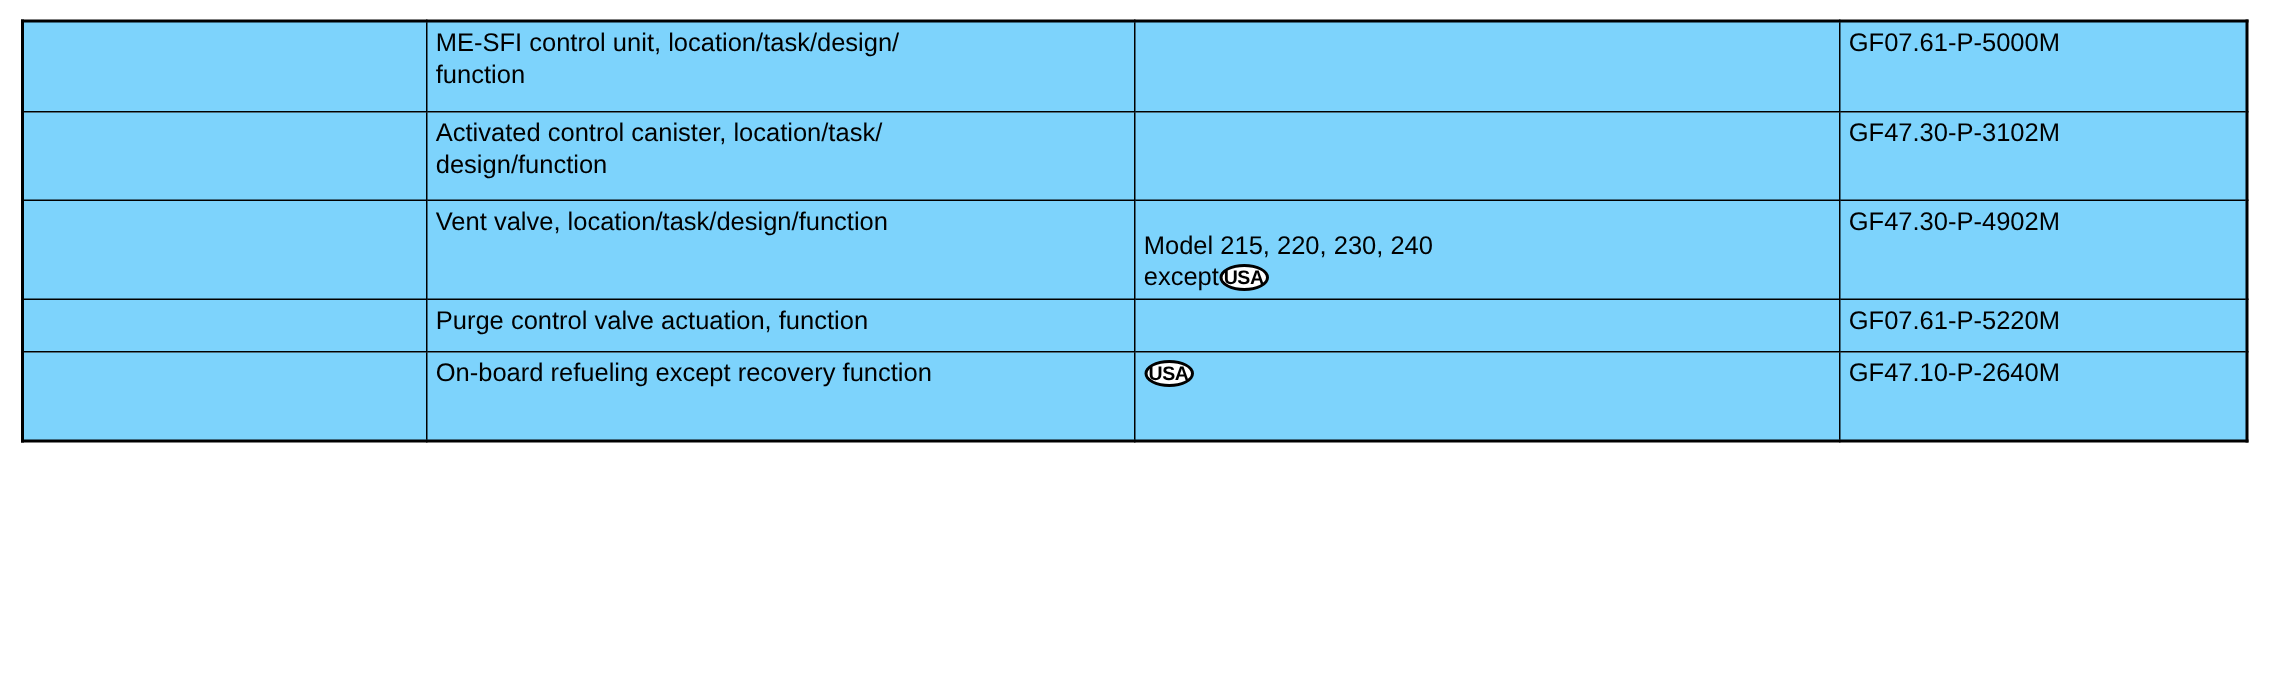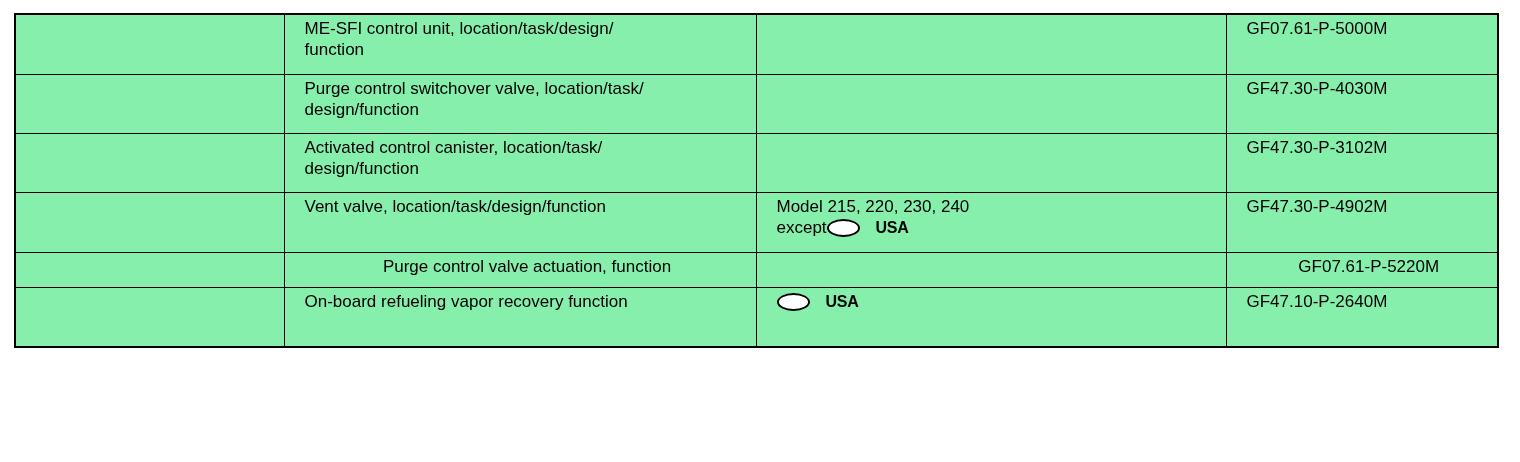--- a/index.html
+++ b/index.html
@@ -34,43 +34,43 @@
   table.doc-table {
     border-collapse: collapse;
     table-layout: fixed;
     width: 1483px;
     border: 2px solid #000000;
   }
 
   table.doc-table td {
     border: 1px solid #000000;
     vertical-align: top;
-    padding: 3px 6px 4px 20px;
+    padding: 3px 6px 4px 6px;
     font-size: 17px;
     line-height: 21px;
     font-family: "Liberation Sans", sans-serif;
     color: #000000;
-    background: #86efac;
+    background: #7dd3fc;
   }
 
   
   col.c-blank  { width: 269px; }
   col.c-desc   { width: 472px; }
   col.c-model  { width: 470px; }
   col.c-code   { width: 272px; }
 
   td.cell-blank { }
   td.cell-desc  { }
   td.cell-model { }
   td.cell-code  { white-space: nowrap; }
 
   
   tr.r-h58 td { height: 52px; }
   tr.r-h57 td { height: 51px; }
-  tr.r-h33 td { height: 27px; text-align: center; }
+  tr.r-h33 td { height: 27px; }
 
   .cell-text {
     display: block;
     white-space: pre-line;
   }
 
   
   .usa-badge {
     display: inline-block;
     position: relative;
@@ -83,30 +83,30 @@
     background: #ffffff;
   }
   .usa-badge .usa-text {
     position: absolute;
     left: 0;
     right: 0;
     top: 50%;
     transform: translateY(-50%);
     text-align: center;
     font-family: "Liberation Sans", sans-serif;
-    font-size: 16px;
+    font-size: 13px;
     font-weight: bold;
     line-height: 10px;
     letter-spacing: -0.3px;
     color: #000000;
-    margin-left: 47px;
   }
 
   .model-line {
     display: block;
+    margin-top: 16px;
   }
   .except-line {
     display: block;
     white-space: nowrap;
   }
 </style>
 </head>
 <body>
 
 <div class="page">
@@ -127,31 +127,20 @@
             <span class="cell-text">ME-SFI control unit, location/task/design/
 function</span>
           </td>
           <td class="cell-model"></td>
           <td class="cell-code">
             <span class="cell-text">GF07.61-P-5000M</span>
           </td>
         </tr>
 
 
-        <tr class="r-h57">
-          <td class="cell-blank"></td>
-          <td class="cell-desc">
-            <span class="cell-text">Purge control switchover valve, location/task/
-design/function</span>
-          </td>
-          <td class="cell-model"></td>
-          <td class="cell-code">
-            <span class="cell-text">GF47.30-P-4030M</span>
-          </td>
-        </tr>
 
         <tr class="r-h57">
           <td class="cell-blank"></td>
           <td class="cell-desc">
             <span class="cell-text">Activated control canister, location/task/
 design/function</span>
           </td>
           <td class="cell-model"></td>
           <td class="cell-code">
             <span class="cell-text">GF47.30-P-3102M</span>
@@ -180,21 +169,21 @@
           <td class="cell-model"></td>
           <td class="cell-code">
             <span class="cell-text">GF07.61-P-5220M</span>
           </td>
         </tr>
 
 
         <tr class="r-h57">
           <td class="cell-blank"></td>
           <td class="cell-desc">
-            <span class="cell-text">On-board refueling vapor recovery function</span>
+            <span class="cell-text">On-board refueling except recovery function</span>
           </td>
           <td class="cell-model">
             <span class="usa-badge"><span class="usa-text">USA</span></span>
           </td>
           <td class="cell-code">
             <span class="cell-text">GF47.10-P-2640M</span>
           </td>
         </tr>
 
       </tbody>

